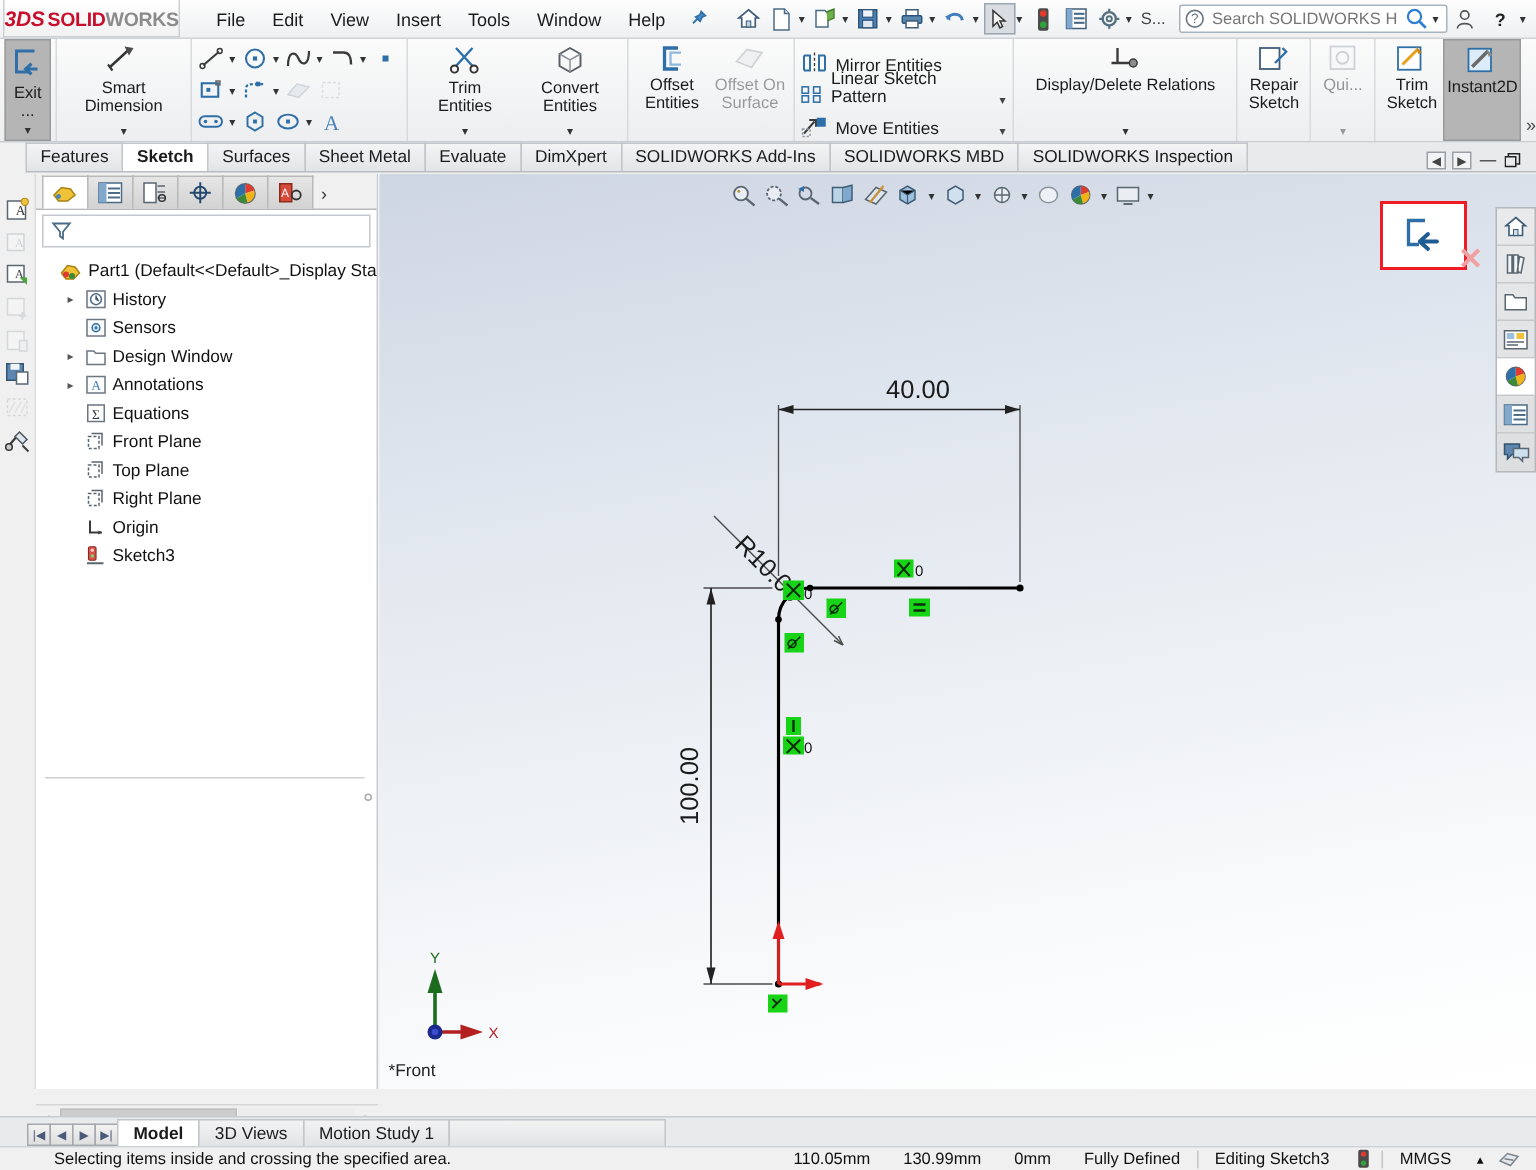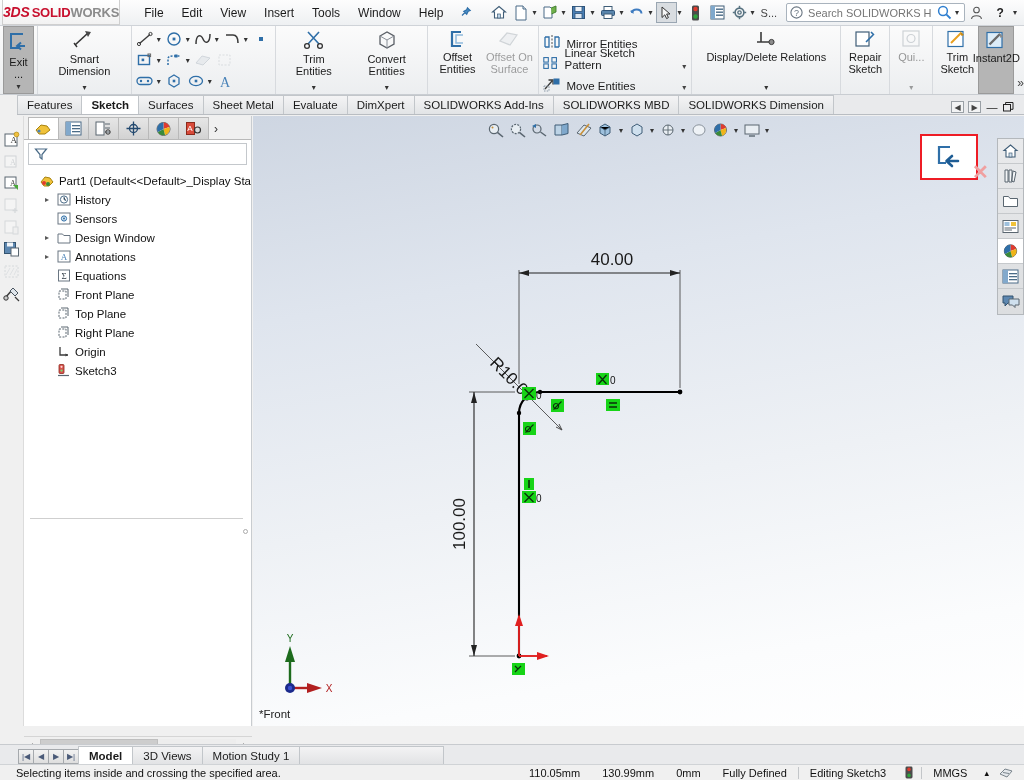--- a/index.html
+++ b/index.html
@@ -182,21 +182,21 @@
         display: flex; align-items: center; justify-content: center; font-size: 8px; color: #4a5a78; margin-right: -1px; }
   .btab { height: 18px; line-height: 18px; padding: 0 10px; font-size: 11.5px;
           background: linear-gradient(#f3f3f4,#e2e3e5); border: 1px solid #c2c6ca; border-bottom: none; margin-right:-1px;}
   .btab.active { background: #ffffff; font-weight: bold; }
   .btab-fill { flex: 1; height: 18px; background: linear-gradient(#f3f3f4,#e2e3e5); border: 1px solid #c2c6ca; border-bottom:none; max-width:145px;}
   .statusbar {
     position: absolute; left: 0; top: 764px; width: 1024px; height: 16px;
     background: #f0f0f0; border-top: 1px solid #d0d3d6;
     display: flex; align-items: center; font-size: 11px; color: #111;
   }
-  .sb-left { padding-left: 16px; }
+  .sb-left { padding-left: 4px; margin-left: 32px; }
   .sb-right { margin-left: auto; display: flex; align-items: center; gap: 0px; padding-right: 6px;}
   .sb-cell { padding: 0 11px; white-space: nowrap; }
   .sb-div { width: 1px; height: 12px; background: #c3c6c9; }
 
   svg { display: block; }
   .nosel { user-select: none; }
 </style>
 </head>
 <body>
 
@@ -556,21 +556,21 @@
 
     <div class="rgroup">
       <div class="big-btn" style="width:42px">
         <svg width="24" height="20" viewBox="0 0 24 20">
           <rect x="3" y="2.5" width="15" height="15" fill="#fff" stroke="#2f6fa8" stroke-width="1.2"></rect>
           <path d="M6 14 L16 4" stroke="#e8a020" stroke-width="2"></path>
           <path d="M15 2 L19 6 L16.5 7 Z" fill="#c8880f"></path>
         </svg>
         <span class="lbl">Trim Sketch</span>
       </div>
-      <div class="big-btn sel" style="width:36px">
+      <div class="big-btn sel" style="width:52px">
         <svg width="24" height="20" viewBox="0 0 24 20">
           <rect x="3" y="2.5" width="15" height="15" fill="#dcecf8" stroke="#2f6fa8" stroke-width="1.2"></rect>
           <path d="M5.5 14.5 L16 4" stroke="#6a6a6a" stroke-width="2.4"></path>
           <path d="M15 2.5 L19 6.5 L16.5 8 Z" fill="#8a8a8a"></path>
         </svg>
         <span class="lbl">Instant2D</span>
       </div>
     </div>
 
     <div class="chev-more">»</div>
@@ -578,21 +578,21 @@
 
   <div class="tabrow">
     <div class="tab">Features</div>
     <div class="tab active">Sketch</div>
     <div class="tab">Surfaces</div>
     <div class="tab">Sheet Metal</div>
     <div class="tab">Evaluate</div>
     <div class="tab">DimXpert</div>
     <div class="tab">SOLIDWORKS Add-Ins</div>
     <div class="tab">SOLIDWORKS MBD</div>
-    <div class="tab">SOLIDWORKS Dimension</div>
+    <div class="tab">SOLIDWORKS Inspection</div>
     <div class="tab-right">
       <div class="tab-sq">◀</div>
       <div class="tab-sq">▶</div>
       <div style="font-size:11px;color:#222;width:14px;text-align:center;">—</div>
       <div style="font-size:11px;color:#222;width:14px;text-align:center;">
         <svg width="11" height="10" viewBox="0 0 11 10">
             <rect x="0.5" y="2.5" width="7" height="6.5" fill="none" stroke="#222"></rect>
             <path d="M2.6 2.5 V0.5 H10 V7.3 H7.8" fill="none" stroke="#222"></path>
           </svg>
       </div>

